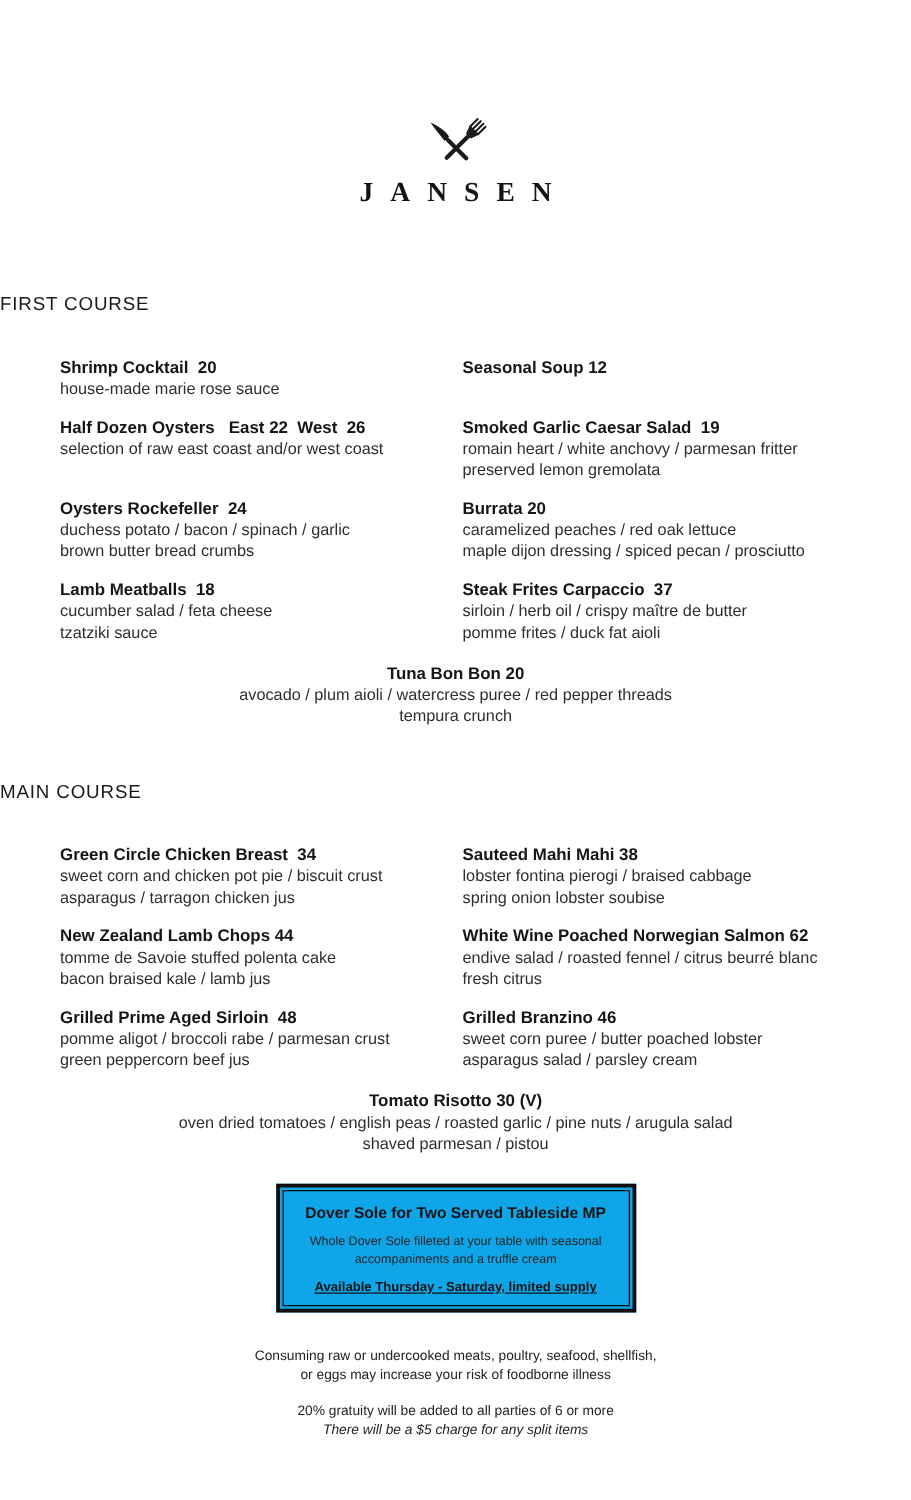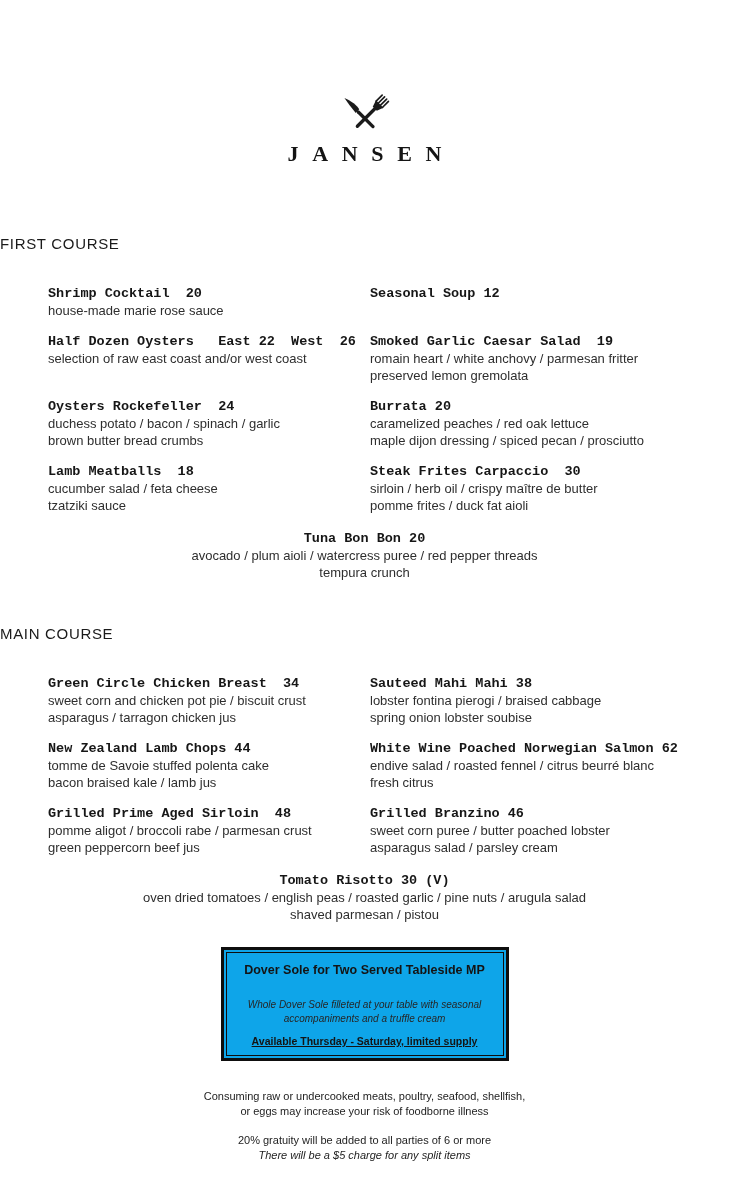--- a/index.html
+++ b/index.html
@@ -41,21 +41,20 @@
     grid-template-columns:322px 1fr;
     margin:33px 12px 0 48px;
   }
   .cell { padding-bottom:14px; }
   .item-title {
     font-size:13.5px;
     font-weight:700;
     line-height:17px;
     white-space:pre;
     color:#161616;
-    font-family:Liberation Mono, monospace;
   }
   .item-desc {
     font-size:13px;
     line-height:17px;
     white-space:nowrap;
     color:#2e2e2e;
   }
   .item-centered { text-align:center; margin-top:2px; }
   .item-centered .item-desc { white-space:normal; }
 
@@ -66,21 +65,21 @@
     border:3px solid #0e0e0e;
     background:#0ea5e9;
   }
   .feature-inner {
     border:1px solid #0e0e0e;
     margin:2px;
     padding:10px 6px 8px;
     text-align:center;
   }
   .feature-title { font-size:12.5px; font-weight:700; white-space:nowrap; color:#141414; }
-  .feature-body  { margin-top:21px; font-size:10px; line-height:14px; color:#262626;font-style:italic; }
+  .feature-body  { margin-top:10px; font-size:10px; line-height:14px; color:#262626; }
   .feature-availability {
     margin-top:9px;
     font-size:10.5px;
     font-weight:700;
     text-decoration:underline;
     white-space:nowrap;
     color:#141414;
   }
 
   
@@ -151,21 +150,21 @@
       <div class="item-desc">caramelized peaches / red oak lettuce</div>
       <div class="item-desc">maple dijon dressing / spiced pecan / prosciutto</div>
     </div>
 
     <div class="cell">
       <div class="item-title">Lamb Meatballs  18</div>
       <div class="item-desc">cucumber salad / feta cheese</div>
       <div class="item-desc">tzatziki sauce</div>
     </div>
     <div class="cell">
-      <div class="item-title">Steak Frites Carpaccio  30</div>
+      <div class="item-title">Steak Frites Carpaccio  37</div>
       <div class="item-desc">sirloin / herb oil / crispy maître de butter</div>
       <div class="item-desc">pomme frites / duck fat aioli</div>
     </div>
   </div>
 
   <div class="item-centered">
     <div class="item-title">Tuna Bon Bon 20</div>
     <div class="item-desc">avocado / plum aioli / watercress puree / red pepper threads</div>
     <div class="item-desc">tempura crunch</div>
   </div>

